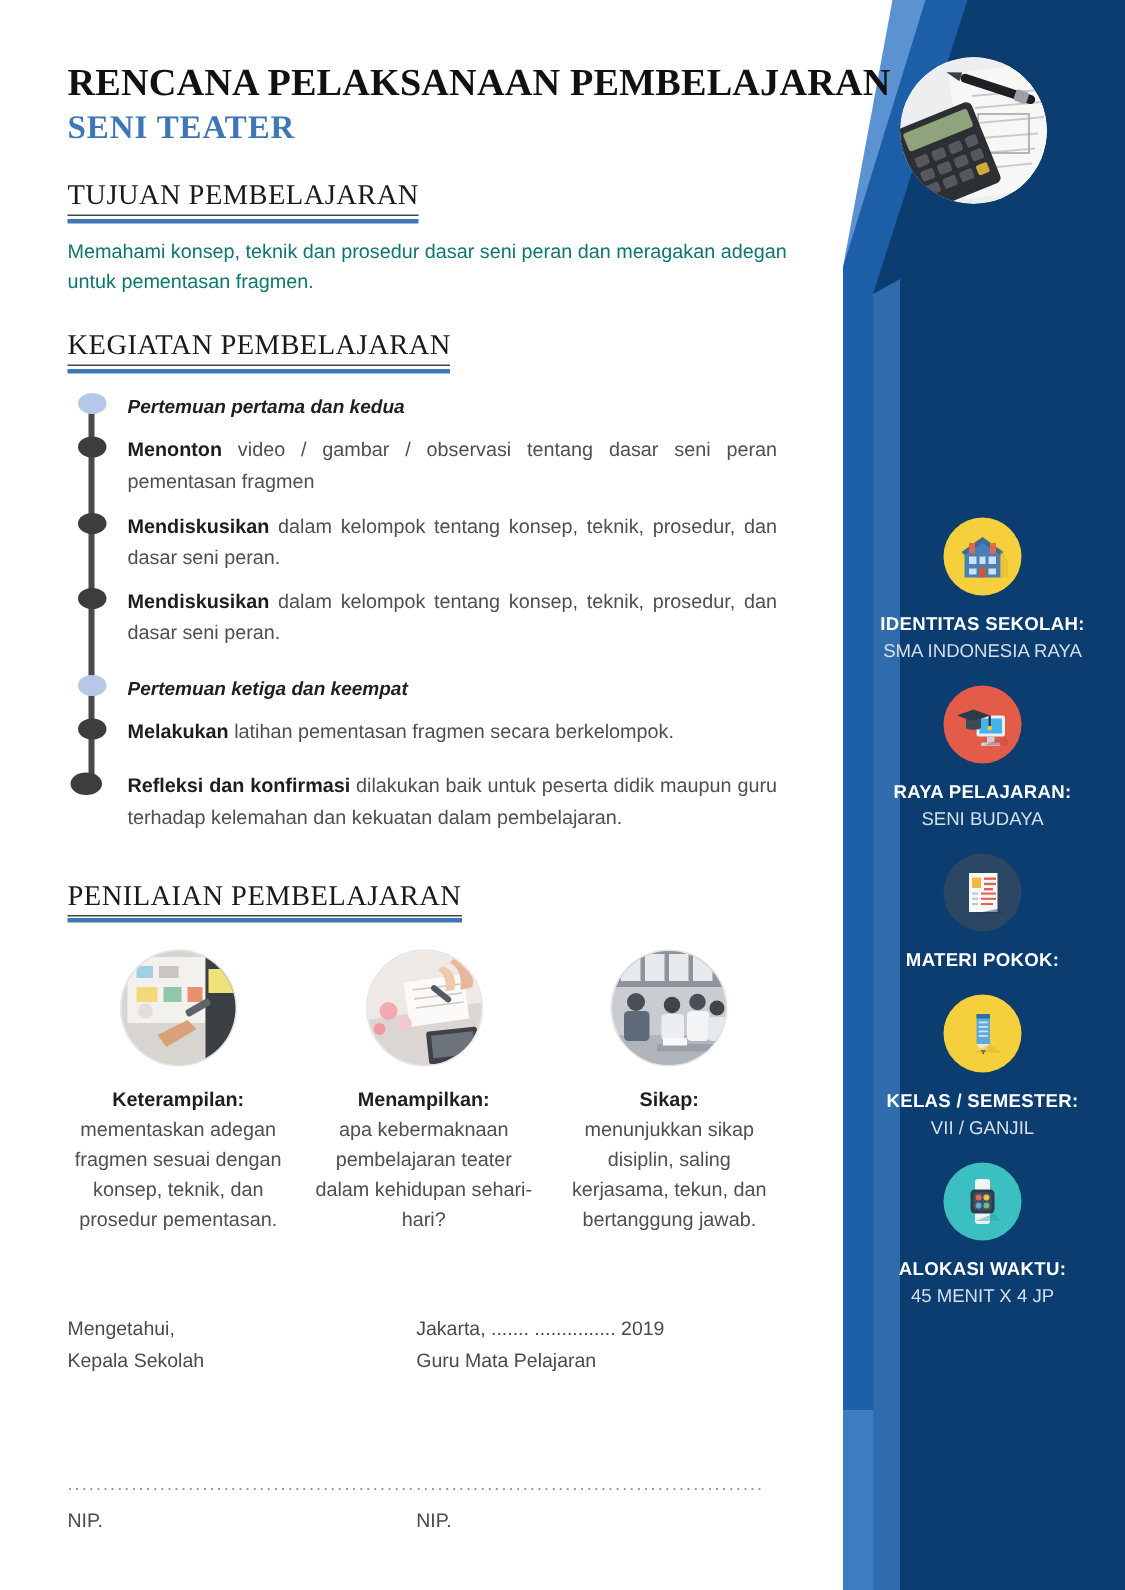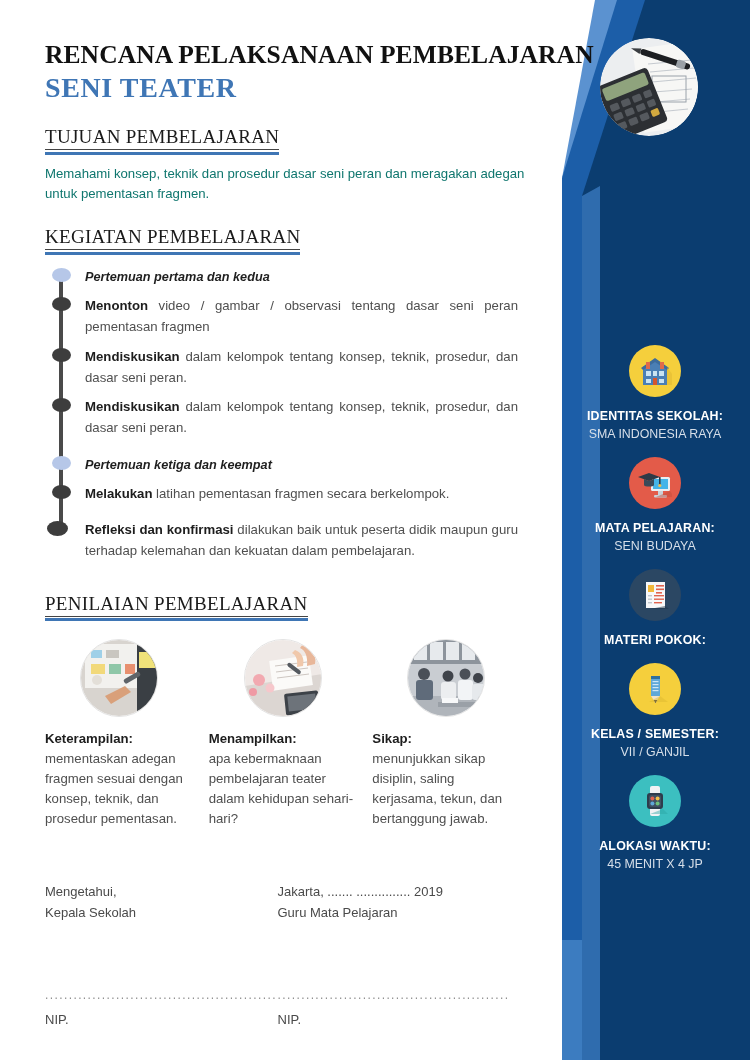--- a/index.html
+++ b/index.html
@@ -24,21 +24,21 @@
     font-weight:bold;
     font-size:25.5px;
     letter-spacing:.1px;
     color:#111111;
     line-height:1.18;
     white-space:nowrap;
   }
   .title-sub {
     font-family:"Liberation Serif", serif;
     font-weight:bold;
-    font-size:28px;
+    font-size:22px;
     color:#3f76b5;
     letter-spacing:.6px;
     margin-top:2px;
   }
 
   .sec-head { margin-top:22px; display:inline-block; }
   .sec-head .txt {
     font-family:"Liberation Serif", serif;
     font-size:19px;
     color:#1a1a1a;
@@ -67,21 +67,21 @@
     font-family:"Liberation Sans", sans-serif;
   }
   .tl-txt { font-size:13.2px; line-height:1.58; color:#4f4f4f; text-align:justify; padding-right:12px; }
   .tl-txt b { color:#1d1d1d; font-weight:bold; }
   .tl-item.gap { margin-top:16px; }
   .tl-item.last { margin-top:15px; }
   .tl-item.last .tl-dot { left:-38px; width:21px; height:15px; }
 
   
   .cards { margin-top:18px; display:flex; gap:16px; padding-right:10px; }
-  .card { flex:1; }
+  .card { flex:1; text-align:center; }
   .card-photo {
     width:78px; height:78px; border-radius:50%;
     margin:0 auto 12px; overflow:hidden; position:relative;
     border:1px solid #e3e3e3;
   }
   .card-title { font-size:13.2px; font-weight:bold; color:#1e1e1e; line-height:1.5; }
   .card-body { font-size:13.2px; color:#4f4f4f; line-height:1.5; }
 
   
   .signs { margin-top:54px; display:flex; padding-right:20px; }
@@ -361,21 +361,21 @@
         <rect x="15" y="13" width="15" height="10" fill="#44b4e8"></rect>
         <rect x="20" y="25" width="5" height="4" fill="#c9d2d8"></rect>
         <rect x="16" y="29" width="13" height="2.4" rx="1" fill="#c9d2d8"></rect>
         <polygon points="11,7 22,11 11,15 0,11" fill="#2e3a47"></polygon>
         <path d="M6 13 L6 19 C6 21 16 21 16 19 L16 13 L11 15 Z" fill="#3b4a59"></path>
         <rect x="21" y="11" width="1.6" height="8" fill="#2e3a47"></rect>
         <circle cx="21.8" cy="19.5" r="1.6" fill="#f0c14b"></circle>
         <path d="M32 25 L34 28 L34 31 L18 31 Z" fill="#c24b3a" opacity=".45"></path>
       </svg>
     </div>
-    <div class="side-label">MATA PELAJARAN:</div>
+    <div class="side-label">RAYA PELAJARAN:</div>
     <div class="side-value">SENI BUDAYA</div>
   </div>
 
   <div class="side-item">
     <div class="side-ico" style="background:#2b4763">
       <svg width="34" height="34" viewBox="0 0 34 34">
         <rect x="8" y="4" width="19" height="26" fill="#f7f8fa"></rect>
         <rect x="10" y="7" width="6" height="7" fill="#f2b93c"></rect>
         <g fill="#e0634f">
             <rect x="18" y="7" width="8" height="1.6"></rect>

